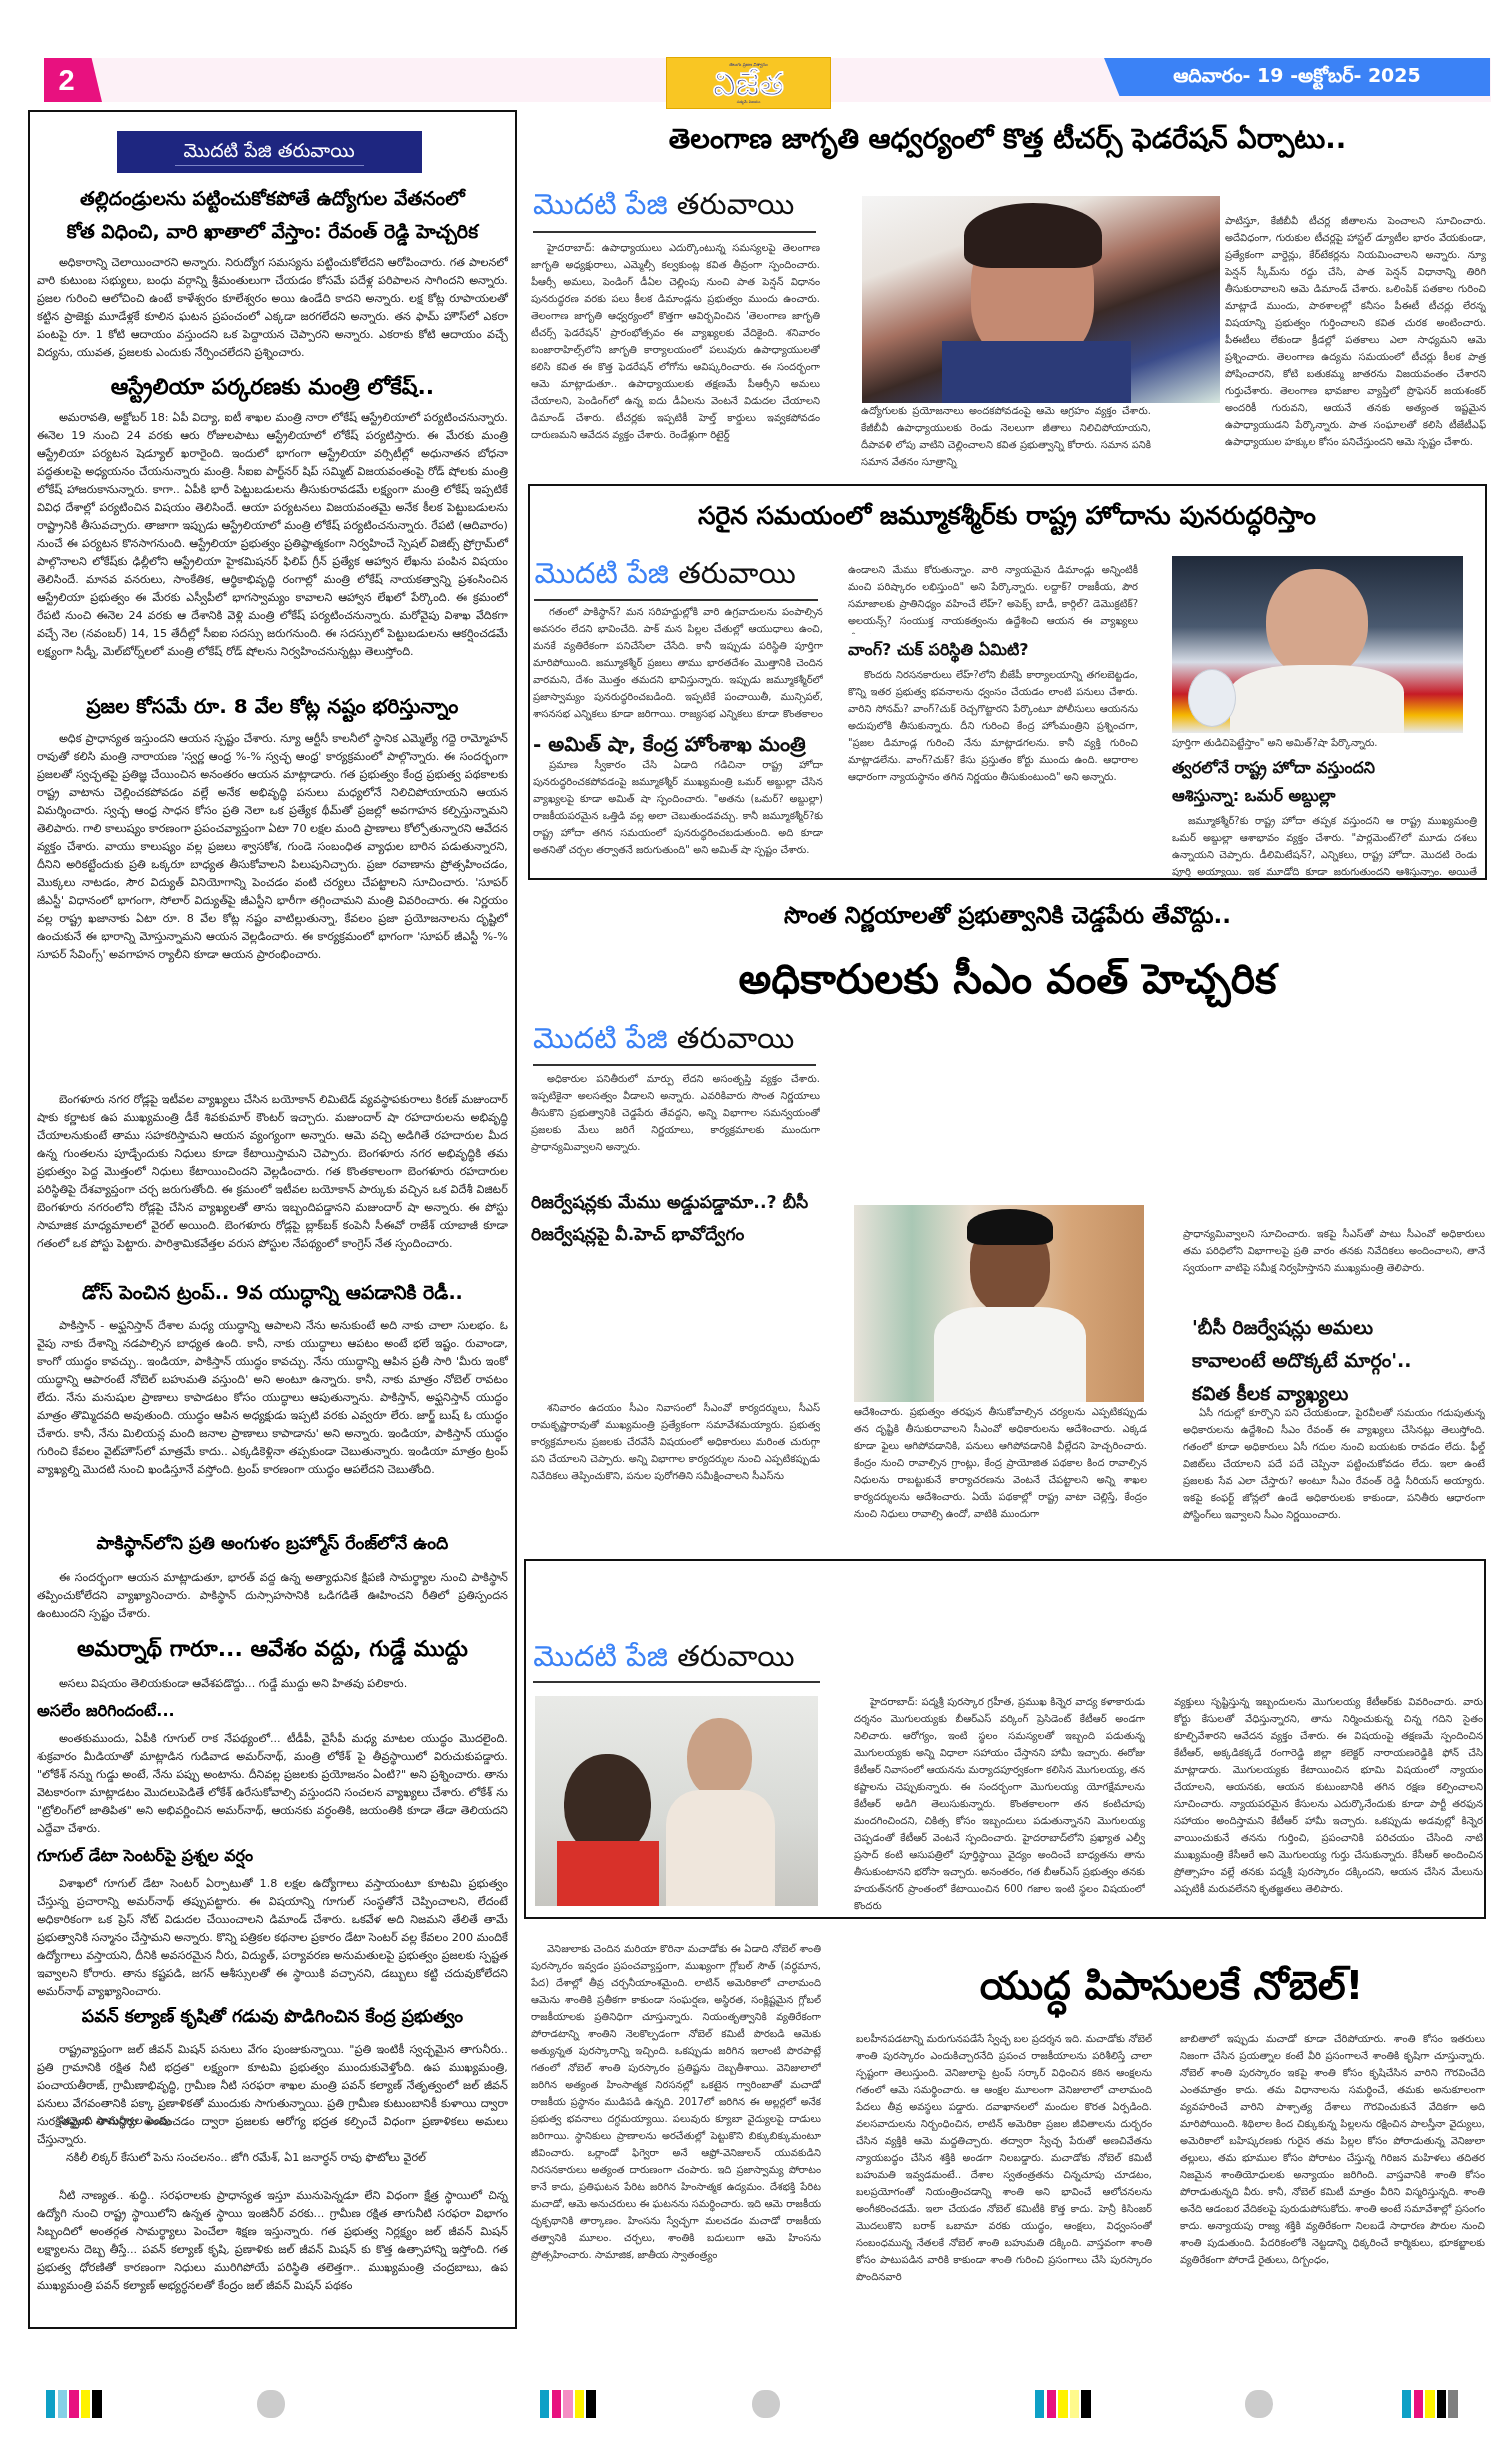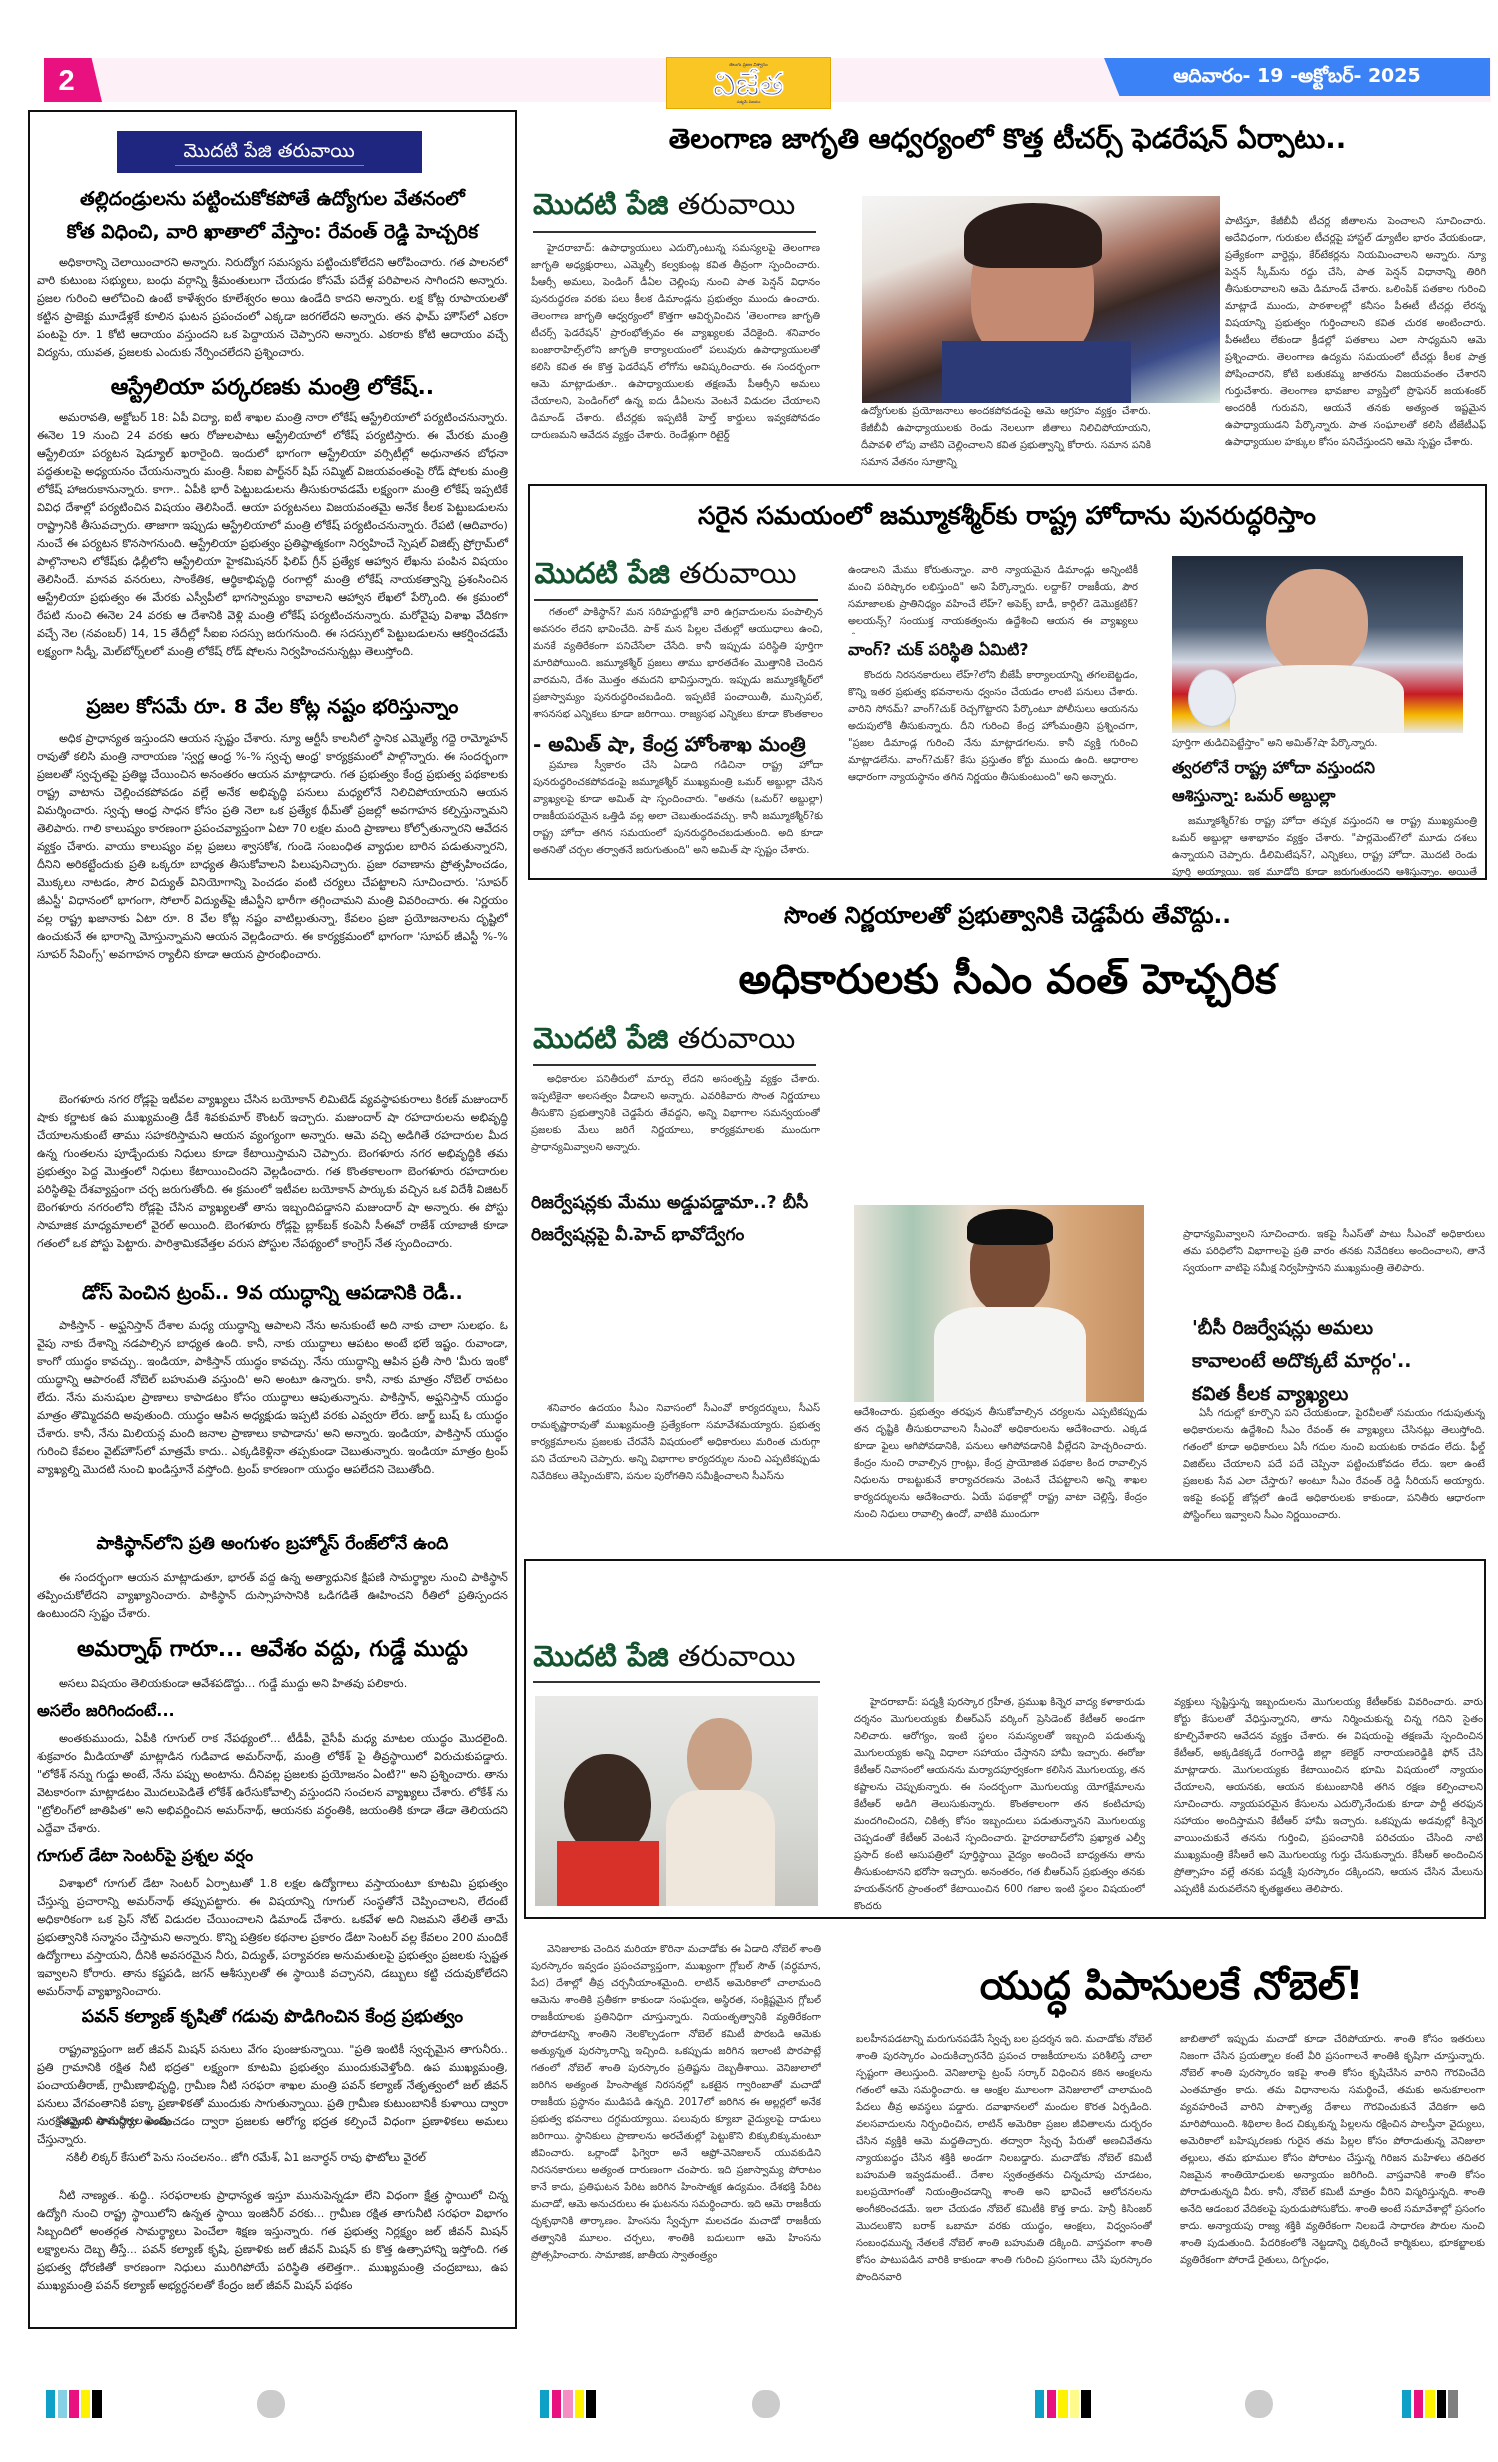--- a/index.html
+++ b/index.html
@@ -26,21 +26,21 @@
   .continued-box { left: 87px; top: 19px; width: 305px; height: 42px; background: #1e2680; color: #fff;
                    font-size: 19px; display: flex; align-items: center; justify-content: center; }
   .continued-box::after { content: ""; position: absolute; left: 58px; right: 58px; bottom: 7.3px; height: 0.7px; background: #7d84c6; }
   .lhead { position: absolute; left: 7.3px; width: 471px; text-align: center; font-weight: bold; color: #000; line-height: 1.25; }
   .lbody { position: absolute; left: 7.3px; width: 471px; font-size: 11.2px; line-height: 18px; text-align: justify; color: #222; text-indent: 22px; }
   .lsub { position: absolute; left: 7.3px; font-weight: bold; font-size: 16px; color: #000; }
 
   
   .rhead { position: absolute; font-weight: bold; color: #000; white-space: nowrap; text-align: center; }
   .kicker { position: absolute; font-size: 29px; white-space: nowrap; }
-  .kicker .red { color: #14532d; font-weight: bold; }
+  .kicker .red { color: #3b82f6; }
   .kicker .blk { color: #111; }
   .kicker-rule { position: absolute; height: 1.5px; background: #333; }
   .col-text { position: absolute; font-size: 10px; line-height: 17px; text-align: justify; color: #333; }
   .col-text p { text-indent: 16px; }
   .subhead { position: absolute; font-weight: bold; color: #111; font-size: 17.4px; line-height: 1.9; }
   .photo { position: absolute; overflow: hidden; }
   .boxed { position: absolute; border: 2.2px solid #111; }
 
   
   .marks { position: absolute; top: 2390px; height: 27.6px; display: flex; gap: 2.2px; }

